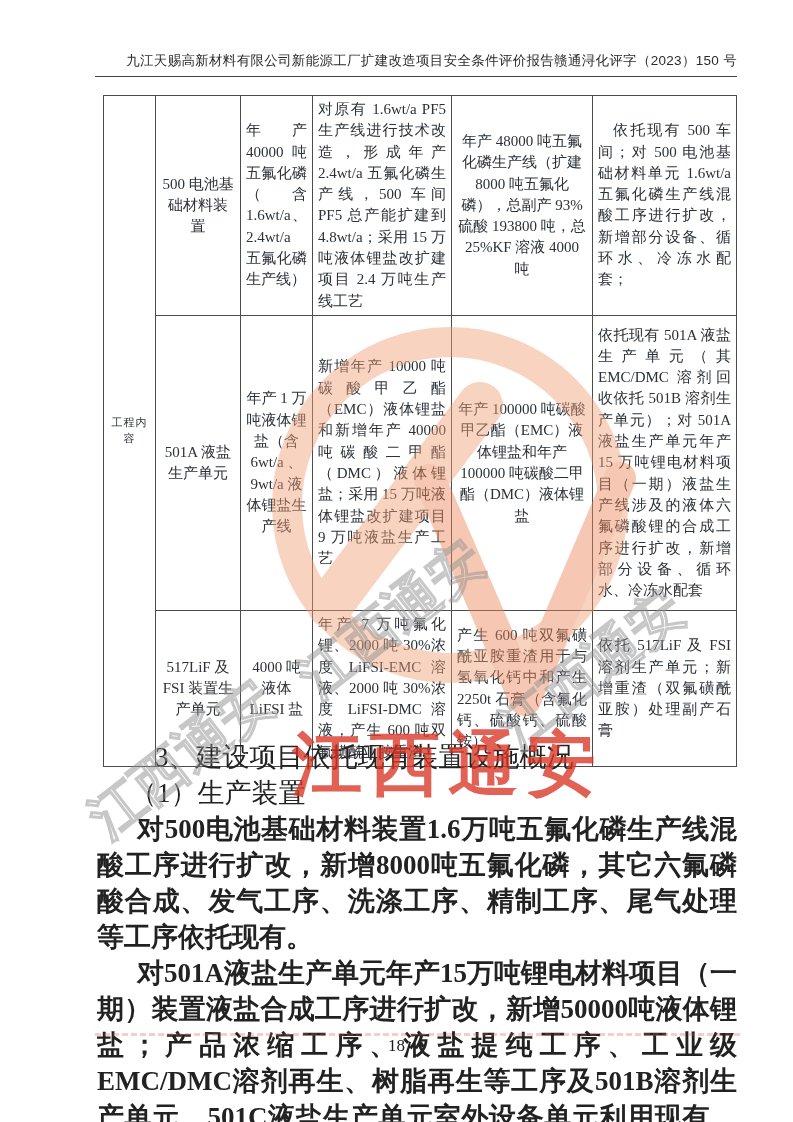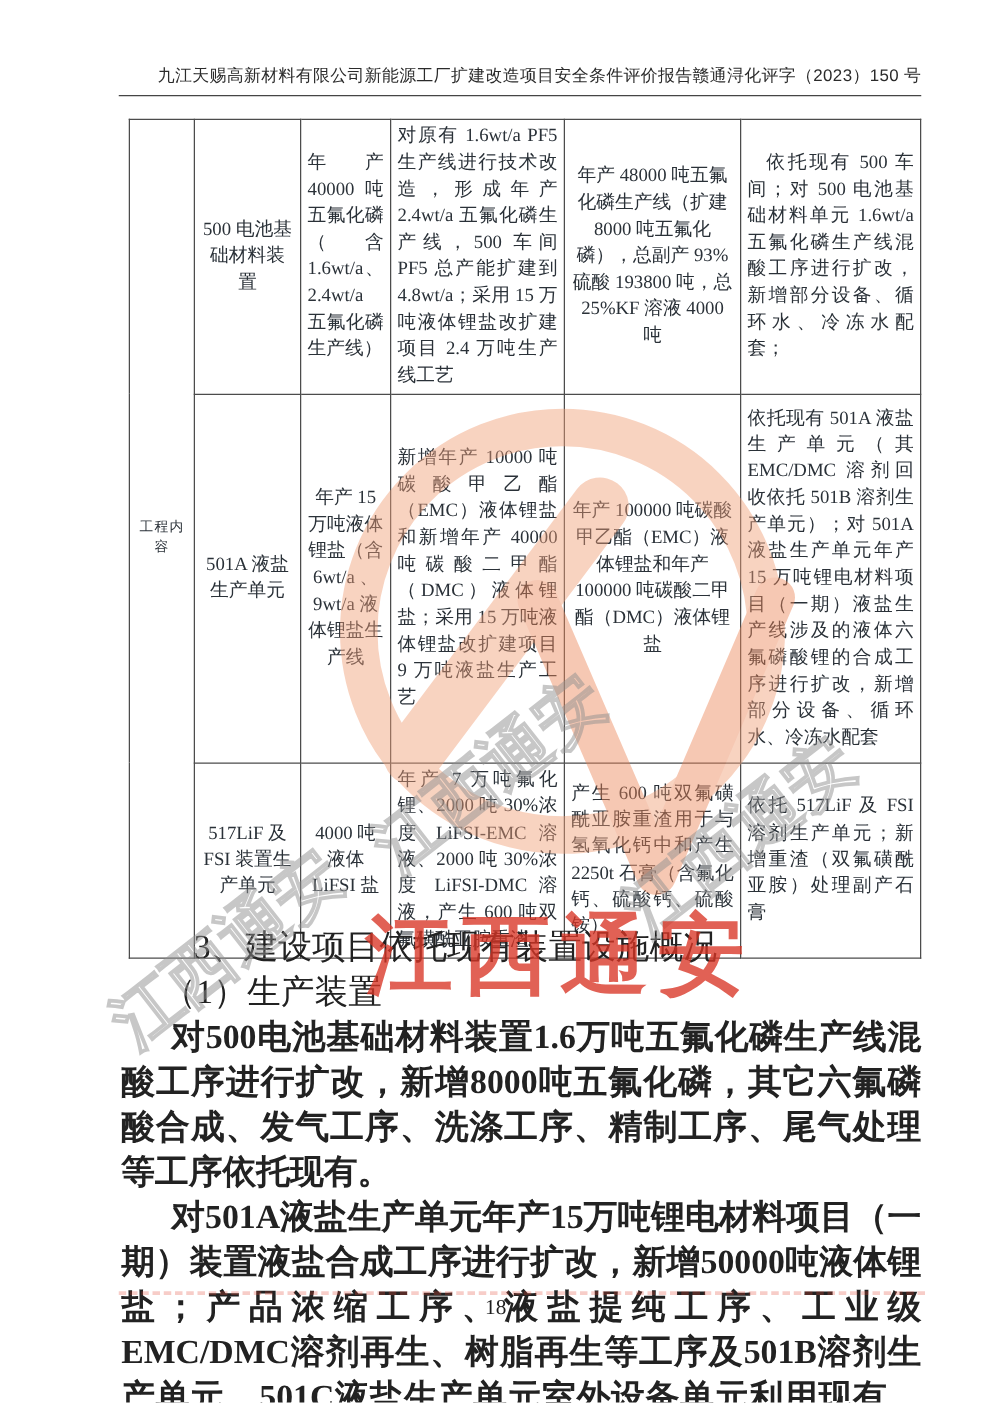--- a/index.html
+++ b/index.html
@@ -78,21 +78,21 @@
     <tr class="r1">
       <td class="rowhead" rowspan="3">工程内容</td>
       <td class="ctr">500 电池基础材料装置</td>
       <td class="just">年产40000 吨五氟化磷（含1.6wt/a、2.4wt/a 五氟化磷生产线）</td>
       <td class="just">对原有 1.6wt/a PF5 生产线进行技术改造，形成年产 2.4wt/a 五氟化磷生产线，500 车间 PF5 总产能扩建到 4.8wt/a；采用 15 万吨液体锂盐改扩建项目 2.4 万吨生产线工艺</td>
       <td class="ctr">年产 48000 吨五氟化磷生产线（扩建 8000 吨五氟化磷），总副产 93%硫酸 193800 吨，总 25%KF 溶液 4000 吨</td>
       <td class="just ind1">依托现有 500 车间；对 500 电池基础材料单元 1.6wt/a 五氟化磷生产线混酸工序进行扩改，新增部分设备、循环水、冷冻水配套；</td>
     </tr>
     <tr class="r2">
       <td class="ctr">501A 液盐生产单元</td>
-      <td class="ctr">年产 15 万吨液体锂盐（含 6wt/a 、9wt/a 液体锂盐生产线</td>
+      <td class="ctr">年产 1 万吨液体锂盐（含 6wt/a 、9wt/a 液体锂盐生产线</td>
       <td class="just">新增年产 10000 吨碳酸甲乙酯（EMC）液体锂盐和新增年产 40000 吨碳酸二甲酯（DMC）液体锂盐；采用 15 万吨液体锂盐改扩建项目 9 万吨液盐生产工艺</td>
       <td class="ctr">年产 100000 吨碳酸甲乙酯（EMC）液体锂盐和年产 100000 吨碳酸二甲酯（DMC）液体锂盐</td>
       <td class="just">依托现有 501A 液盐生产单元（其 EMC/DMC 溶剂回收依托 501B 溶剂生产单元）；对 501A 液盐生产单元年产 15 万吨锂电材料项目（一期）液盐生产线涉及的液体六氟磷酸锂的合成工序进行扩改，新增部分设备、循环水、冷冻水配套</td>
     </tr>
     <tr class="r3">
       <td class="ctr">517LiF 及 FSI 装置生产单元</td>
       <td class="ctr">4000 吨液体 LiFSI 盐</td>
       <td class="just">年产 7 万吨氟化锂、2000 吨 30%浓度 LiFSI-EMC 溶液、2000 吨 30%浓度 LiFSI-DMC 溶液，产生 600 吨双氟磺酰亚胺重渣</td>
       <td class="just">产生 600 吨双氟磺酰亚胺重渣用于与氢氧化钙中和产生 2250t 石膏（含氟化钙、硫酸钙、硫酸铵）</td>
       <td class="just">依托 517LiF 及 FSI 溶剂生产单元；新增重渣（双氟磺酰亚胺）处理副产石膏</td>

